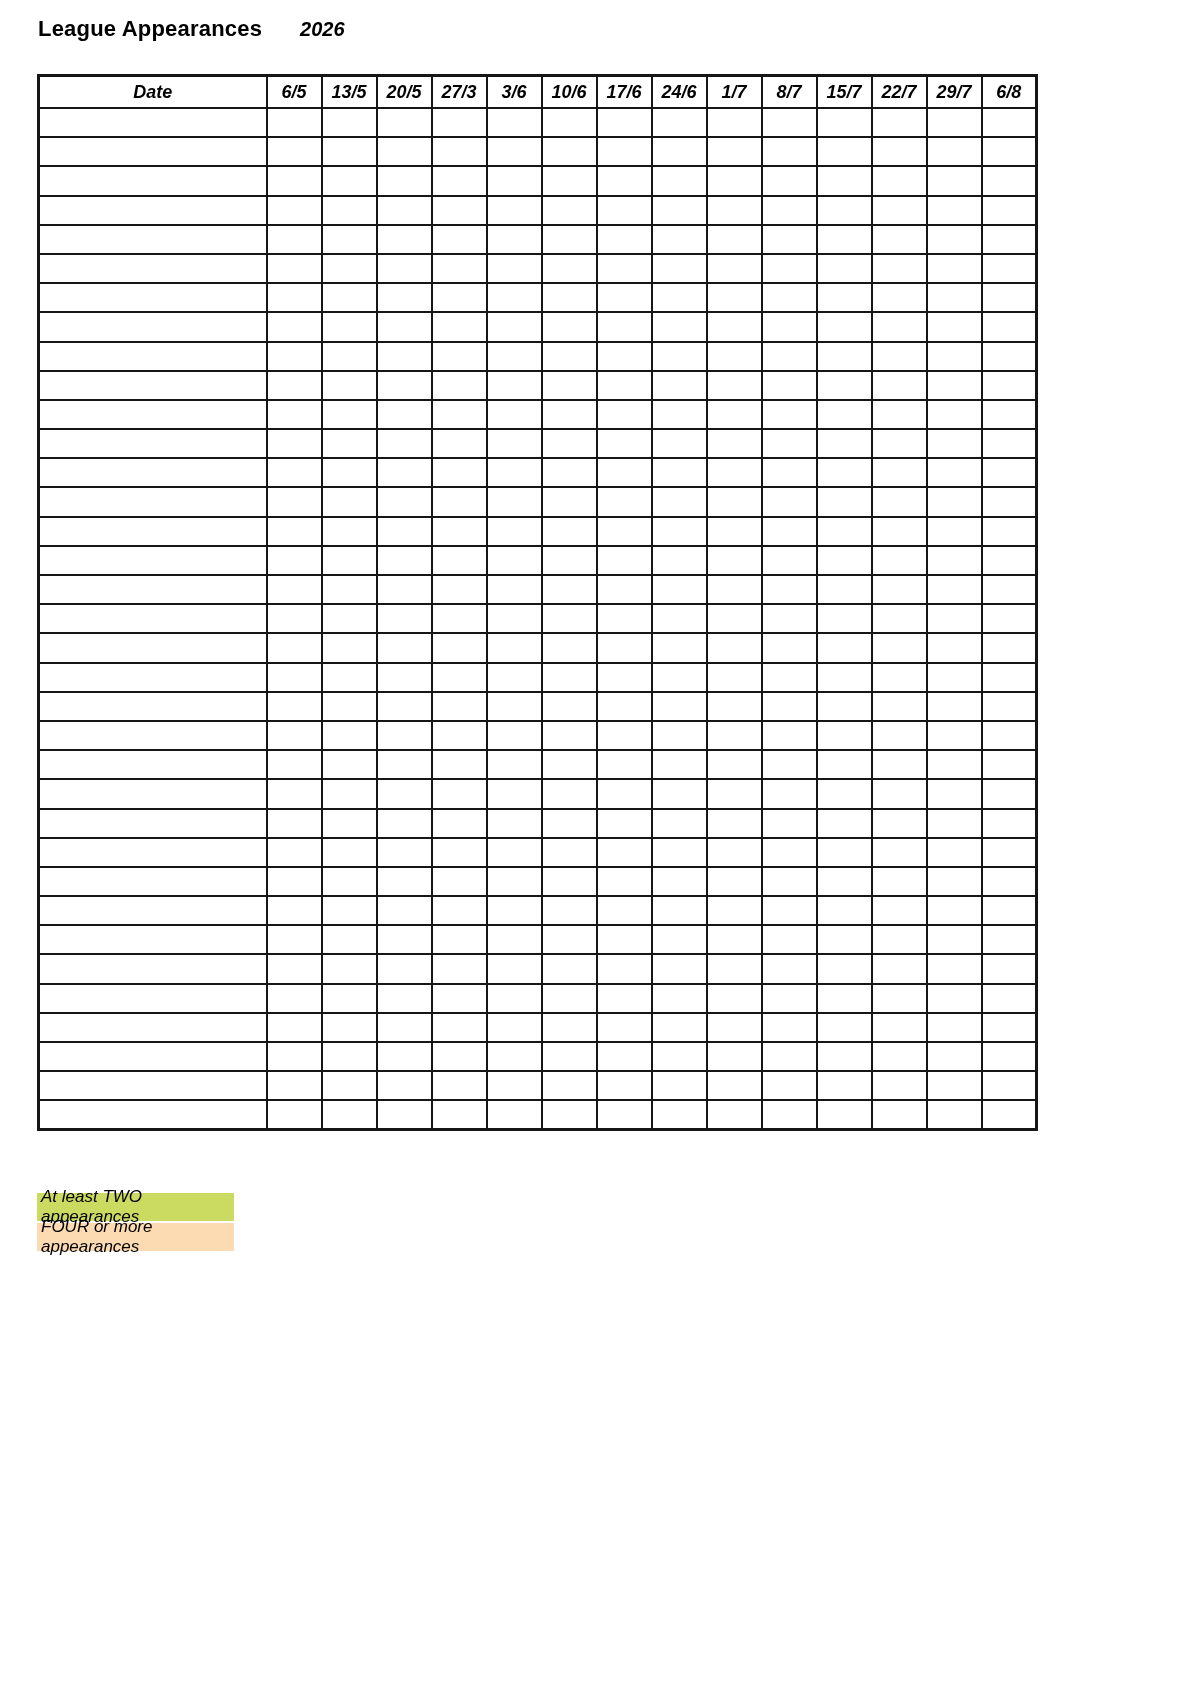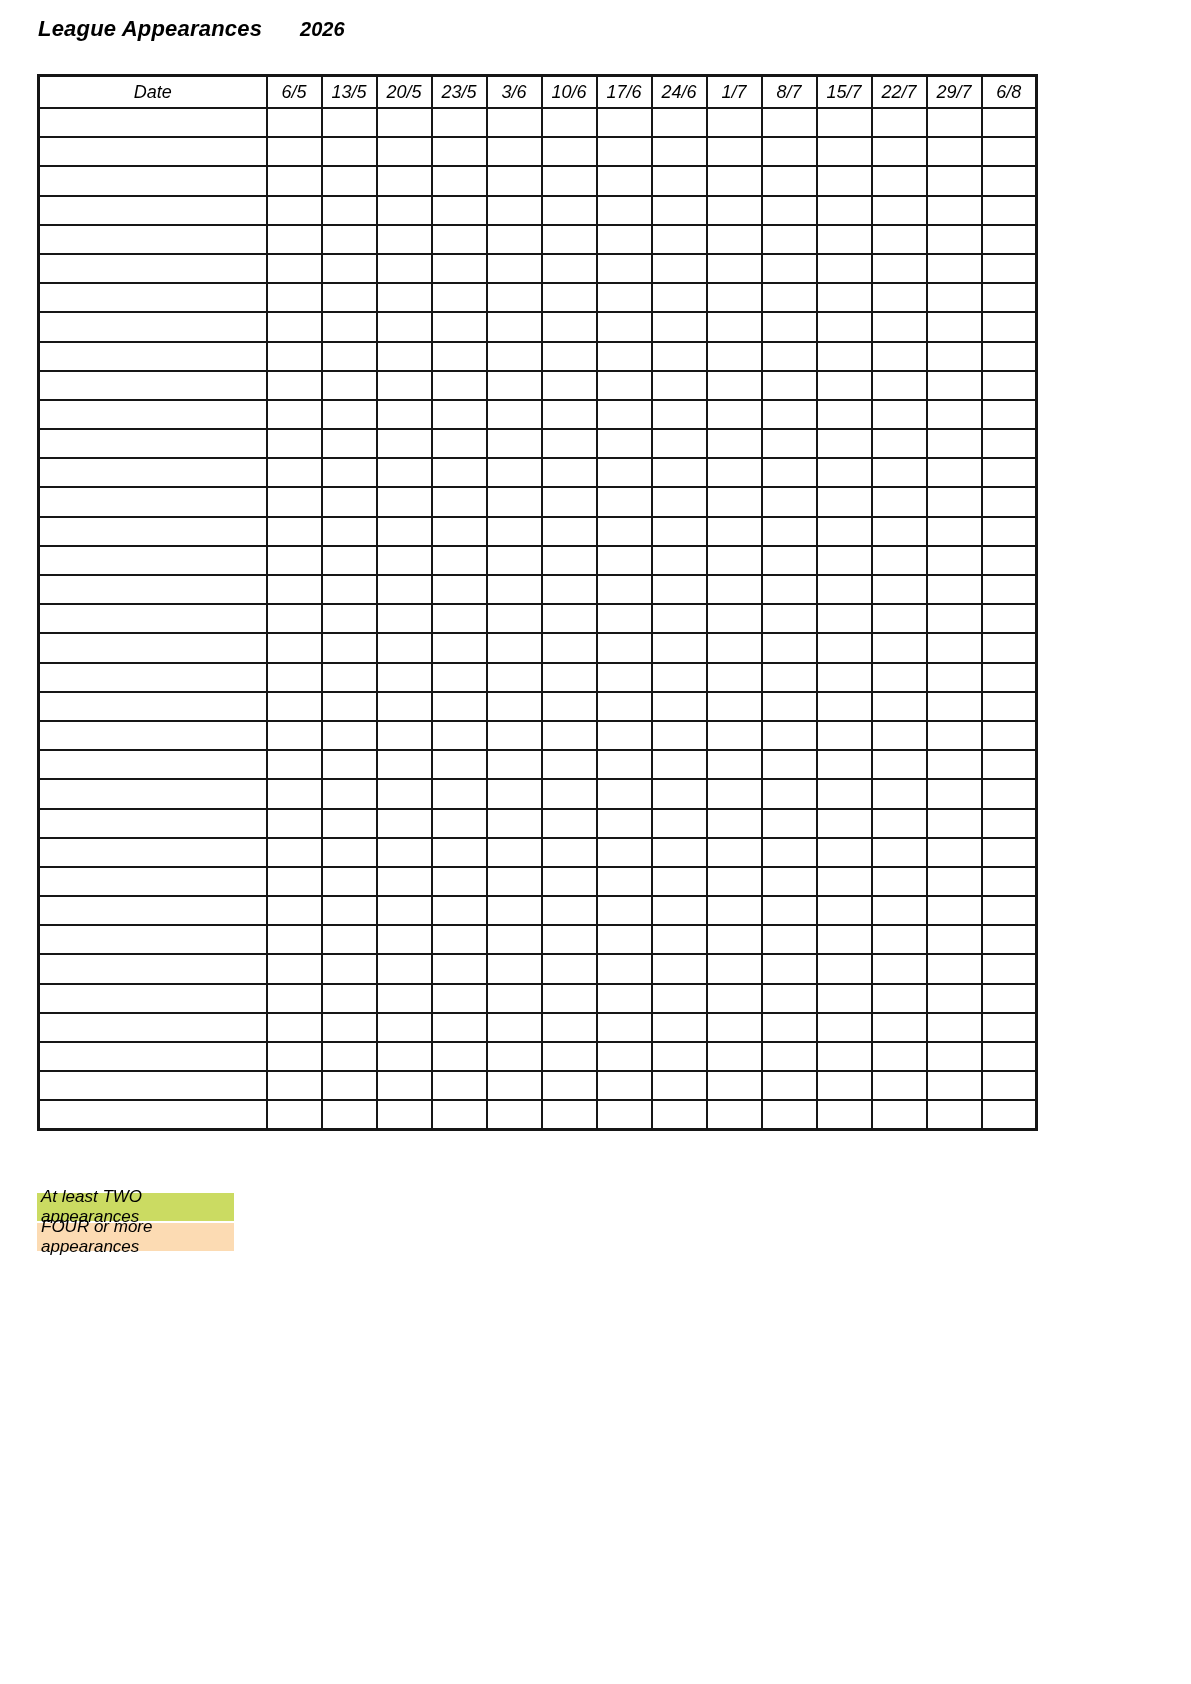--- a/index.html
+++ b/index.html
@@ -16,21 +16,20 @@
     position: absolute;
     left: 38px;
     top: 16px;
     display: flex;
     align-items: baseline;
     gap: 38px;
   }
   .title {
     font-size: 22px;
     font-weight: bold;
-    font-style: italic;
     letter-spacing: 0.2px;
   }
   .year {
     font-size: 20px;
     font-weight: bold;
     font-style: italic;
   }
   table.grid {
     position: absolute;
     left: 37px;
@@ -41,21 +40,21 @@
   }
   table.grid td {
     border: 2px solid #161616;
     padding: 0;
     overflow: hidden;
     white-space: nowrap;
   }
   tr.hrow td {
     height: 30px;
     font-size: 18px;
-    font-weight: normal;
+    font-weight: bold;
     font-style: italic;
     text-align: center;
     vertical-align: middle;
   }
   td.col0 {
     border-right: 3px solid #161616;
   }
   td.rlabel {
     text-align: right;
     padding-right: 5px;
@@ -113,21 +112,21 @@
         <col style="width: 55px;">
         <col style="width: 55px;">
         <col style="width: 55px;">
       </colgroup>
     <thead>
       <tr class="hrow">
         <td class="col0 rlabel">Date</td>
       <td>6/5</td>
           <td>13/5</td>
           <td>20/5</td>
-          <td>23/5</td>
+          <td>27/3</td>
           <td>3/6</td>
           <td>10/6</td>
           <td>17/6</td>
           <td>24/6</td>
           <td>1/7</td>
           <td>8/7</td>
           <td>15/7</td>
           <td>22/7</td>
           <td>29/7</td>
           <td>6/8</td>

